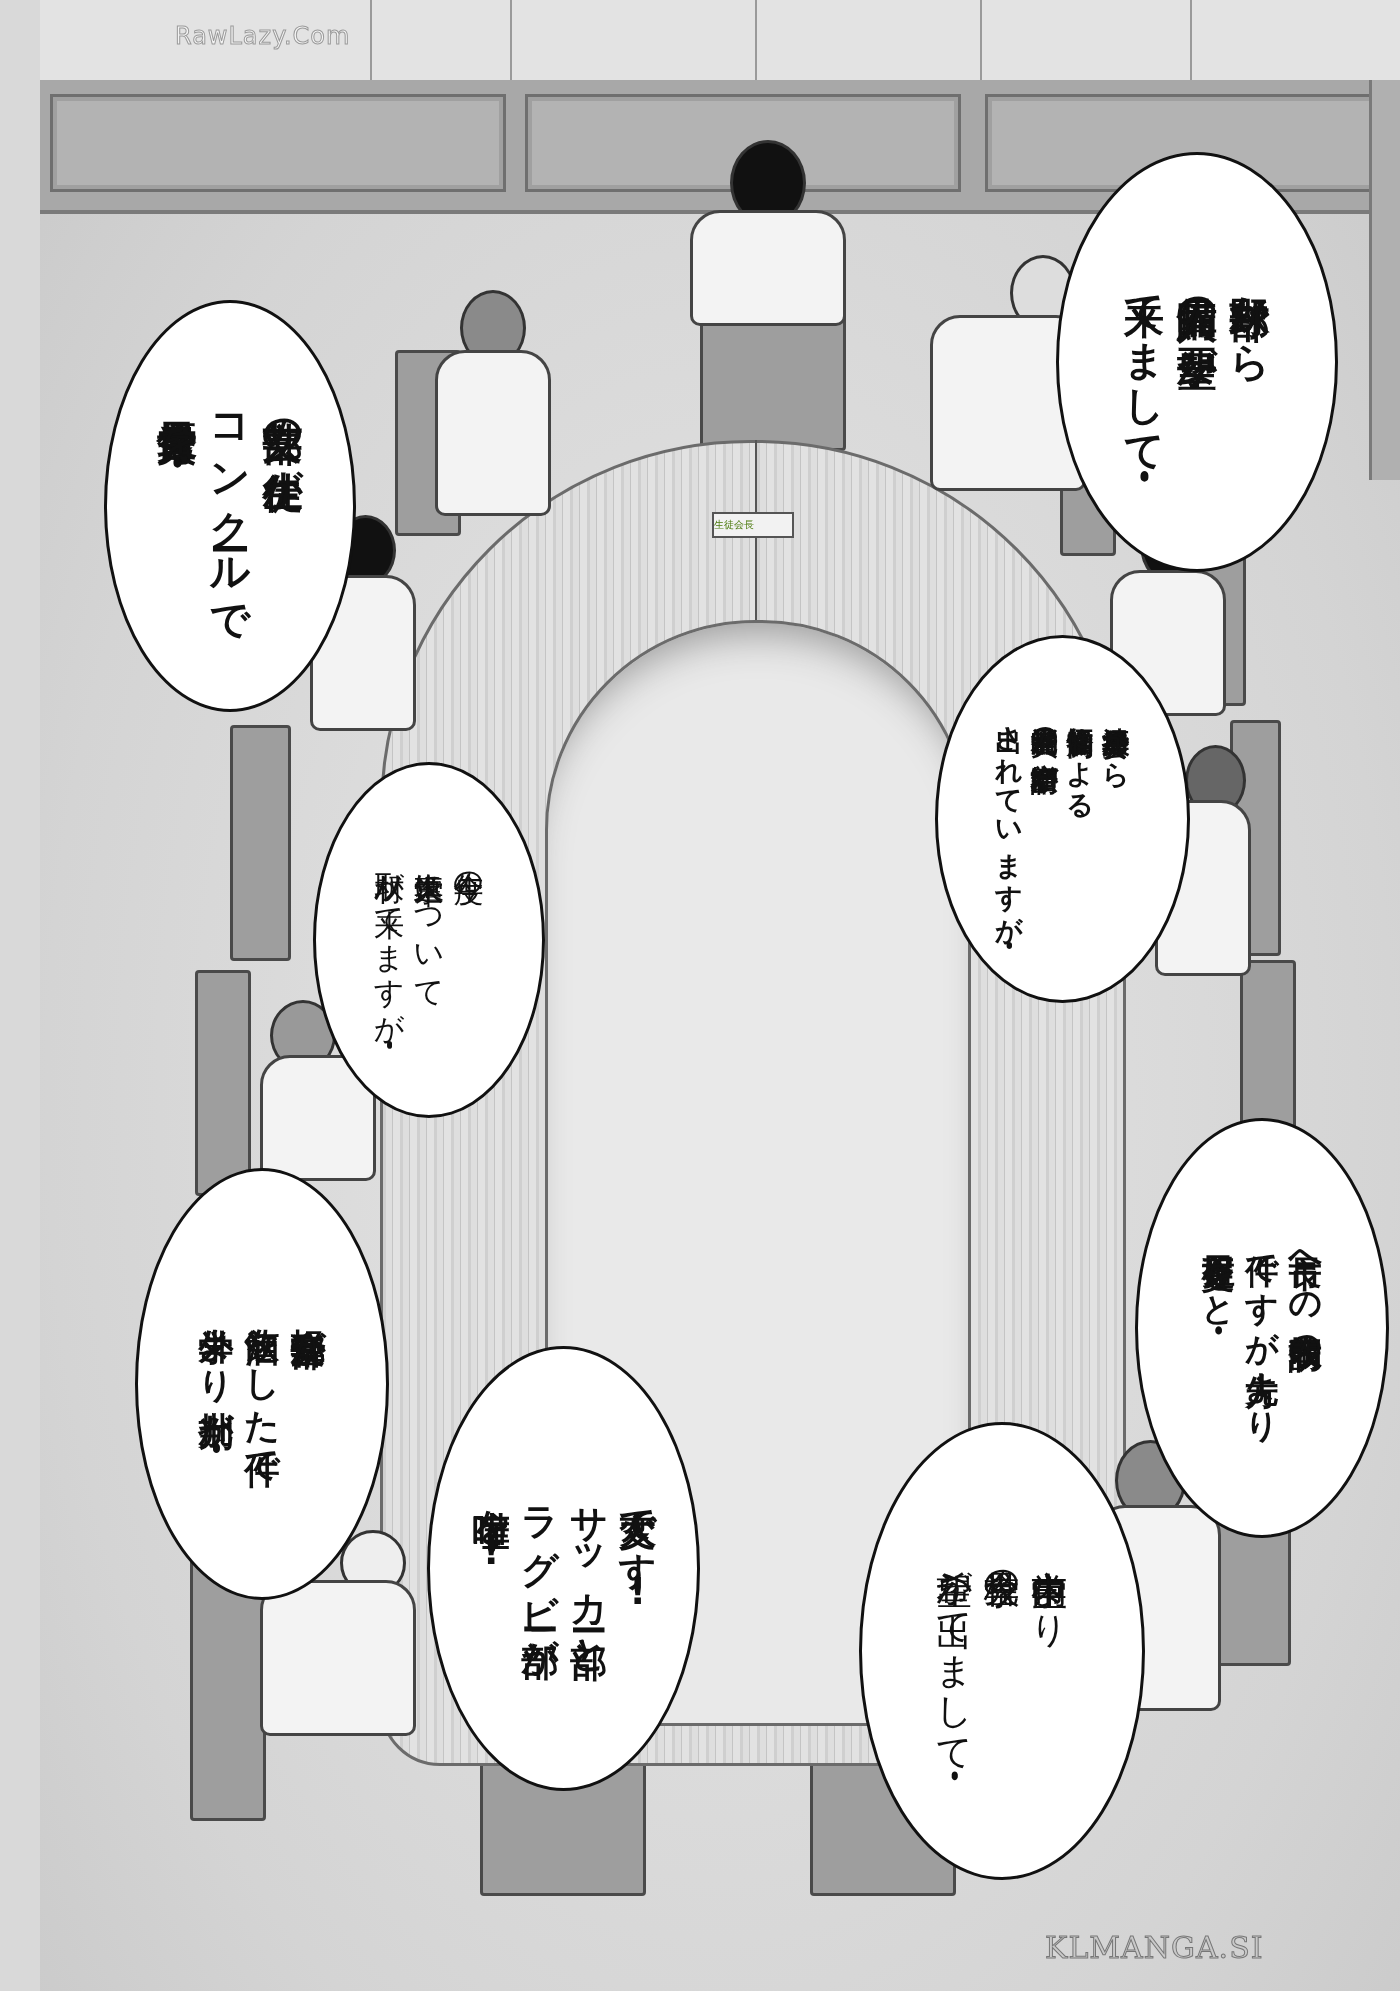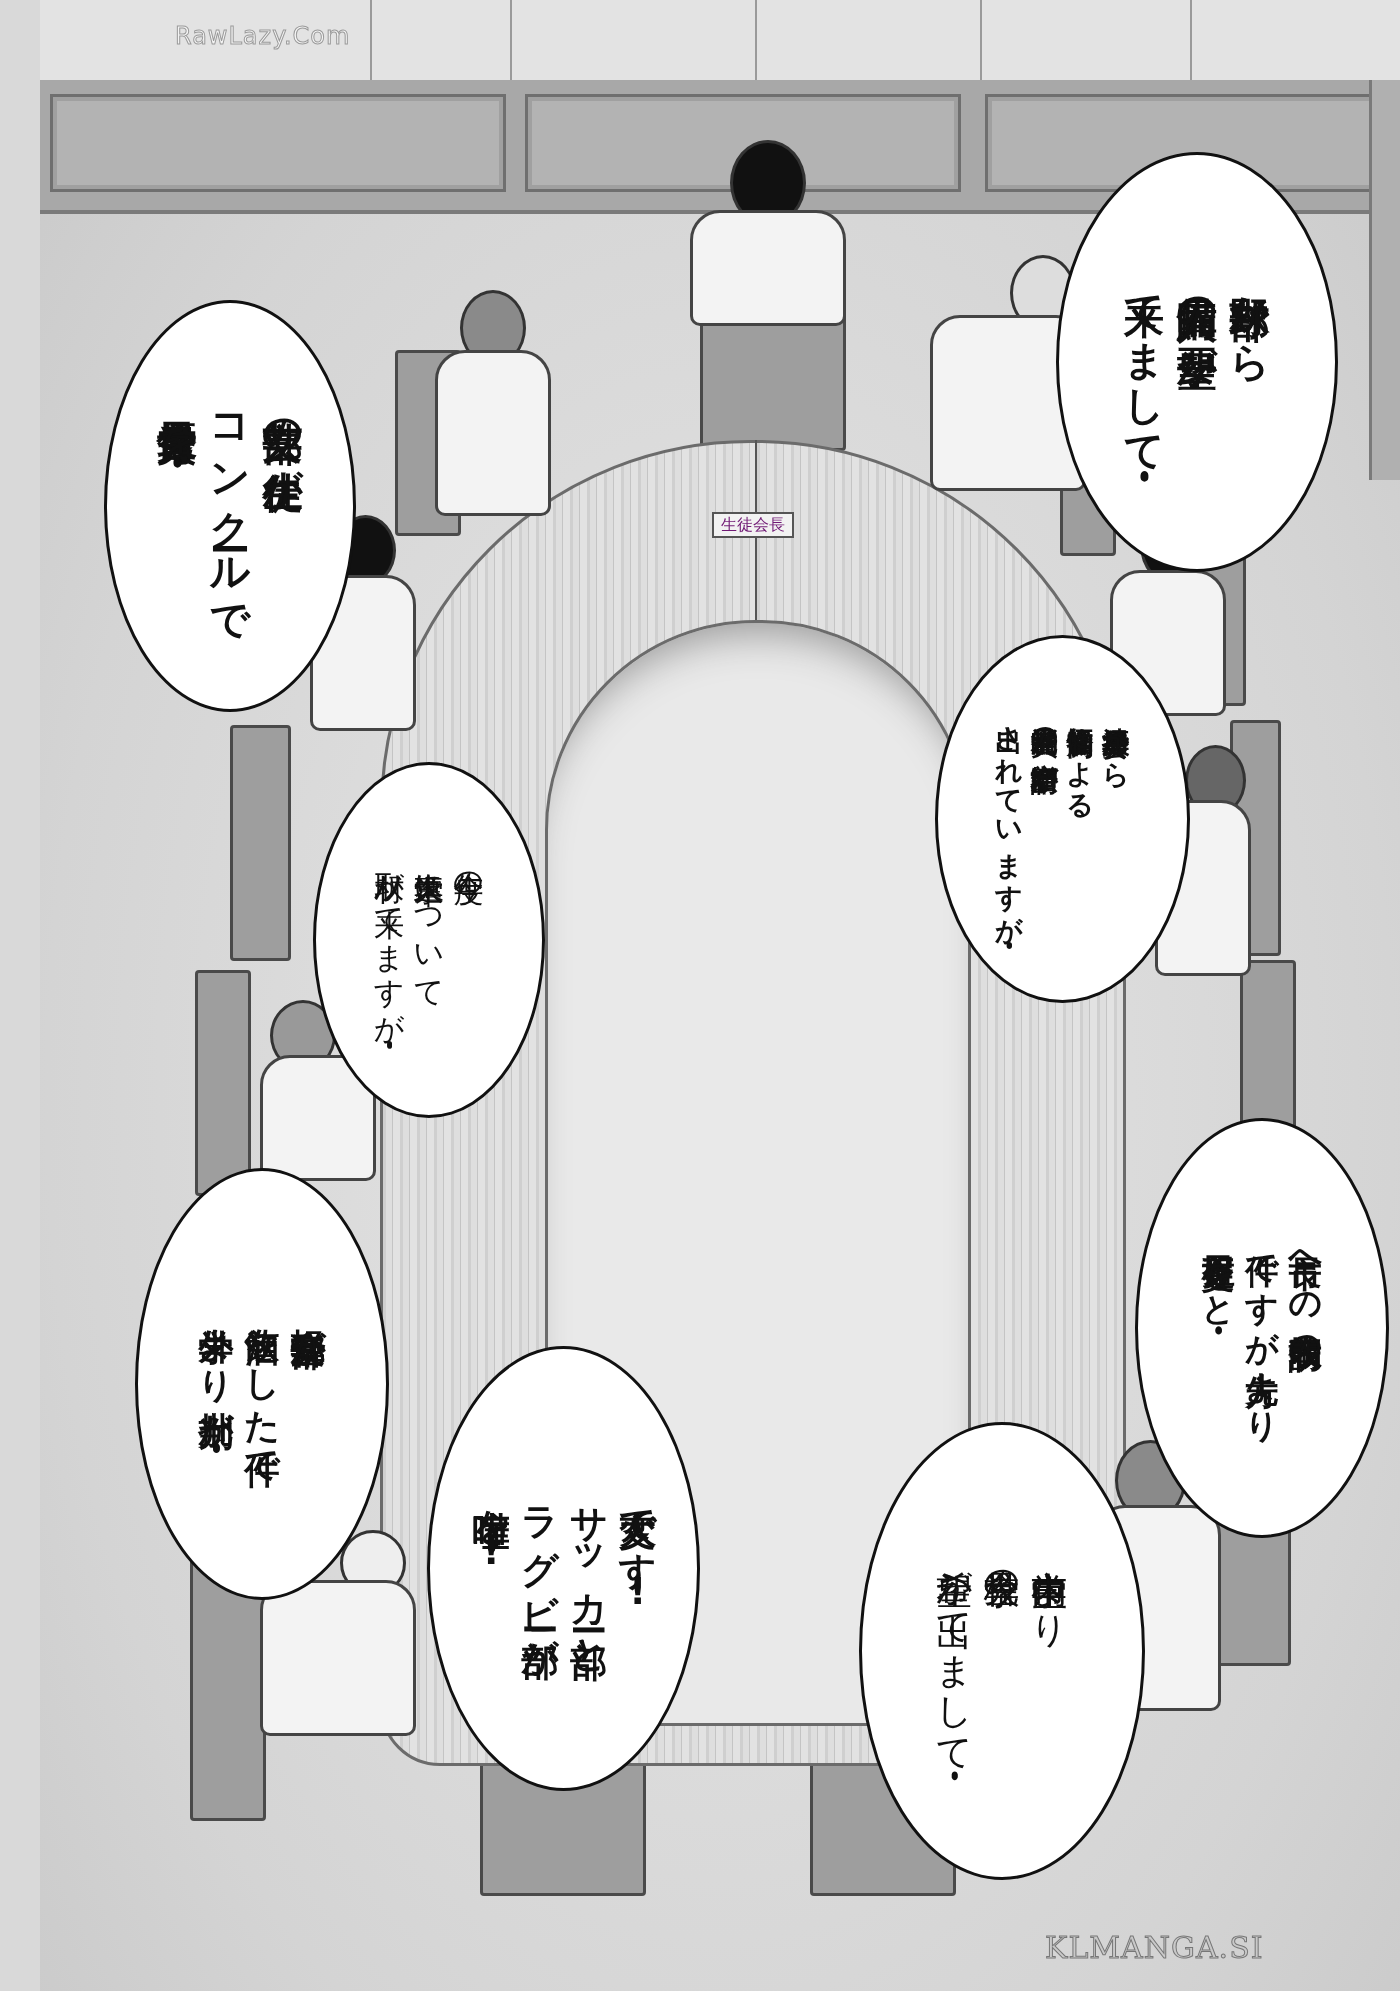--- a/index.html
+++ b/index.html
@@ -12,21 +12,21 @@
   .wall .panel { position:absolute; top:14px; height:92px; border:3px solid #6f6f6f; background:#b3b3b3; box-shadow: inset 0 0 0 4px #a0a0a0; }
   .sidewall-r { position:absolute; right:0; top:80px; width:28px; height:400px; background:#b0b0b0; border-left:3px solid #7a7a7a; }
   .watermark-top { position:absolute; left:135px; top:22px; font-size:24px; color:#f4f4f4; -webkit-text-stroke:1px #9a9a9a; letter-spacing:1px; }
   .watermark-bottom { position:absolute; left:1005px; top:1930px; font-family:"DejaVu Serif", serif; font-size:30px; color:#c9c9c9; -webkit-text-stroke:1px #777; letter-spacing:1px; }
 
   
   .table-outer { position:absolute; left:340px; top:440px; width:740px; height:1320px; border-radius:370px 370px 60px 60px; background:
       repeating-linear-gradient(90deg, #cfcfcf 0 3px, #dedede 3px 9px, #c4c4c4 9px 10px, #e2e2e2 10px 17px); border:3px solid #6b6b6b; }
   .table-inner { position:absolute; left:505px; top:620px; width:420px; height:1100px; border-radius:210px 210px 20px 20px; background:#e9e9e9; border:3px solid #6b6b6b; box-shadow: inset 0 30px 40px -20px #9a9a9a; }
   .table-seam { position:absolute; left:715px; top:440px; width:2px; height:180px; background:#555; }
-  .nameplate { position:absolute; left:672px; top:512px; width:78px; height:22px; background:#f2f2f2; border:2px solid #555; font-family:"DejaVu Serif", serif; font-size:16px; text-align:center; line-height:22px; color:#701a75; }
+  .nameplate { position:absolute; left:672px; top:512px; width:78px; height:22px; background:#f2f2f2; border:2px solid #555; font-family:"DejaVu Serif", serif; font-size:10px; line-height:22px; color:#4d7c0f; }
 
   
   .chair { position:absolute; background:#9e9e9e; border:3px solid #4a4a4a; border-radius:4px; }
   .person { position:absolute; }
   .person .head { position:absolute; border-radius:50%; border:3px solid #333; }
   .person .body { position:absolute; background:#f3f3f3; border:3px solid #444; border-radius:30px 30px 10px 10px; }
 
   
   .bubble { position:absolute; background:#ffffff; border:3px solid #111; border-radius:50%; display:flex; align-items:center; justify-content:center; box-sizing:border-box; }
   .bubble .text { writing-mode:vertical-rl; text-orientation:upright; font-weight:bold; color:#111; white-space:pre; line-height:1.32; letter-spacing:1px; }

